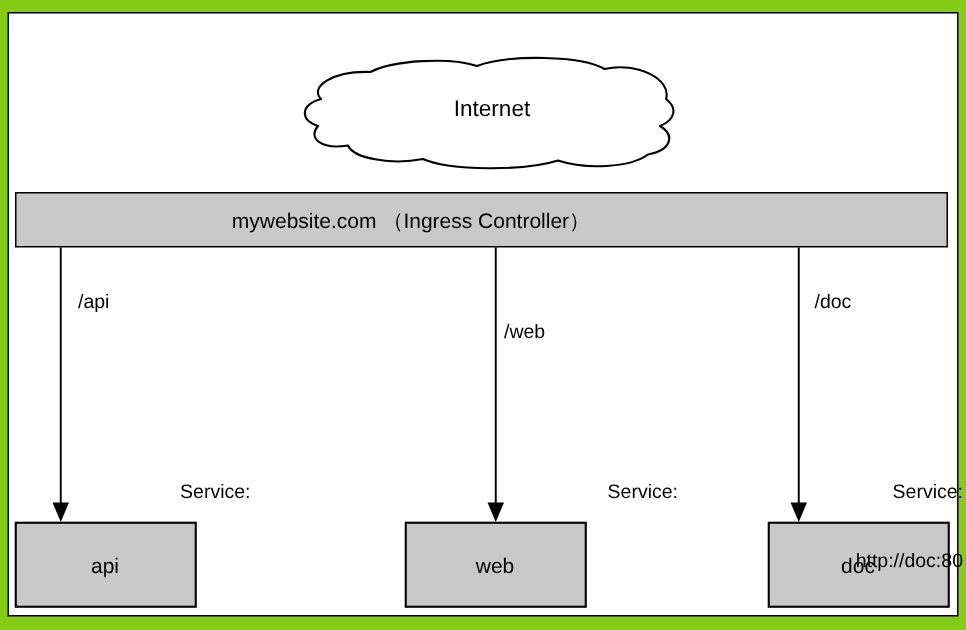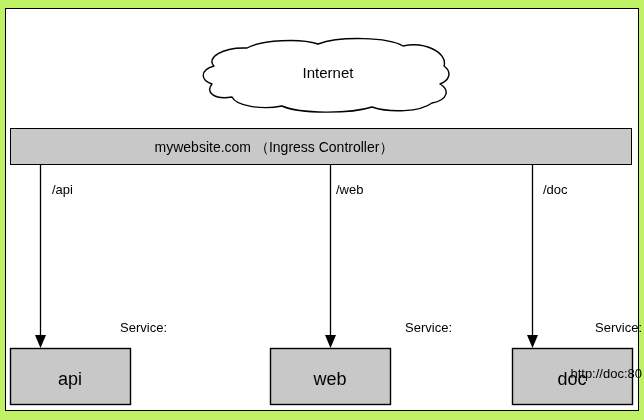--- a/index.html
+++ b/index.html
@@ -7,21 +7,21 @@
     padding: 0;
     background: #ffffff;
   }
   body {
     font-family: "Liberation Sans", sans-serif;
   }
   #canvas {
     position: relative;
     width: 644px;
     height: 420px;
-    background: #bef264;
+    background: #84cc16;
     overflow: hidden;
   }
   #diagram-svg {
     position: absolute;
     left: 0;
     top: 0;
     width: 644px;
     height: 420px;
   }
   .node-label {
@@ -38,29 +38,29 @@
     top: 64px;
     width: 236px;
   }
   .ingress-label {
     font-size: 14px;
     left: 10px;
     top: 139px;
     width: 528px;
   }
   .box-label {
-    font-size: 18px;
+    font-size: 14px;
     left: 0;
     width: 120px;
     top: 369px;
   }
   .path-label {
     font-size: 13px;
     text-align: left;
-    top: 182px;
+    top: 193px;
   }
   .service-label {
     font-size: 13px;
     text-align: right;
     top: 289px;
     width: 130px;
   }
 </style>
 </head>
 <body>
@@ -104,21 +104,21 @@
     <rect x="10.5" y="348.5" width="120" height="56" fill="#c8c8c8" stroke="#000000" stroke-width="1.4"></rect>
     <rect x="270.5" y="348.5" width="120" height="56" fill="#c8c8c8" stroke="#000000" stroke-width="1.4"></rect>
     <rect x="512.5" y="348.5" width="120" height="56" fill="#c8c8c8" stroke="#000000" stroke-width="1.4"></rect>
   </svg>
 
   <div class="node-label cloud-label">Internet</div>
 
   <div class="node-label ingress-label">mywebsite.com （Ingress Controller）</div>
 
   <div class="node-label path-label" style="left:52px;">/api</div>
-  <div class="node-label path-label" style="left:336px;">/web</div>
+  <div class="node-label path-label" style="left:336px;margin-top:20px;">/web</div>
   <div class="node-label path-label" style="left:543px;">/doc</div>
 
   <div class="node-label service-label" style="left:37px;">
     <div>Service:</div>
   </div>
   <div class="node-label service-label" style="left:322px;">
     <div>Service:</div>
   </div>
   <div class="node-label service-label" style="left:512px;">
     <div>Service:</div>

